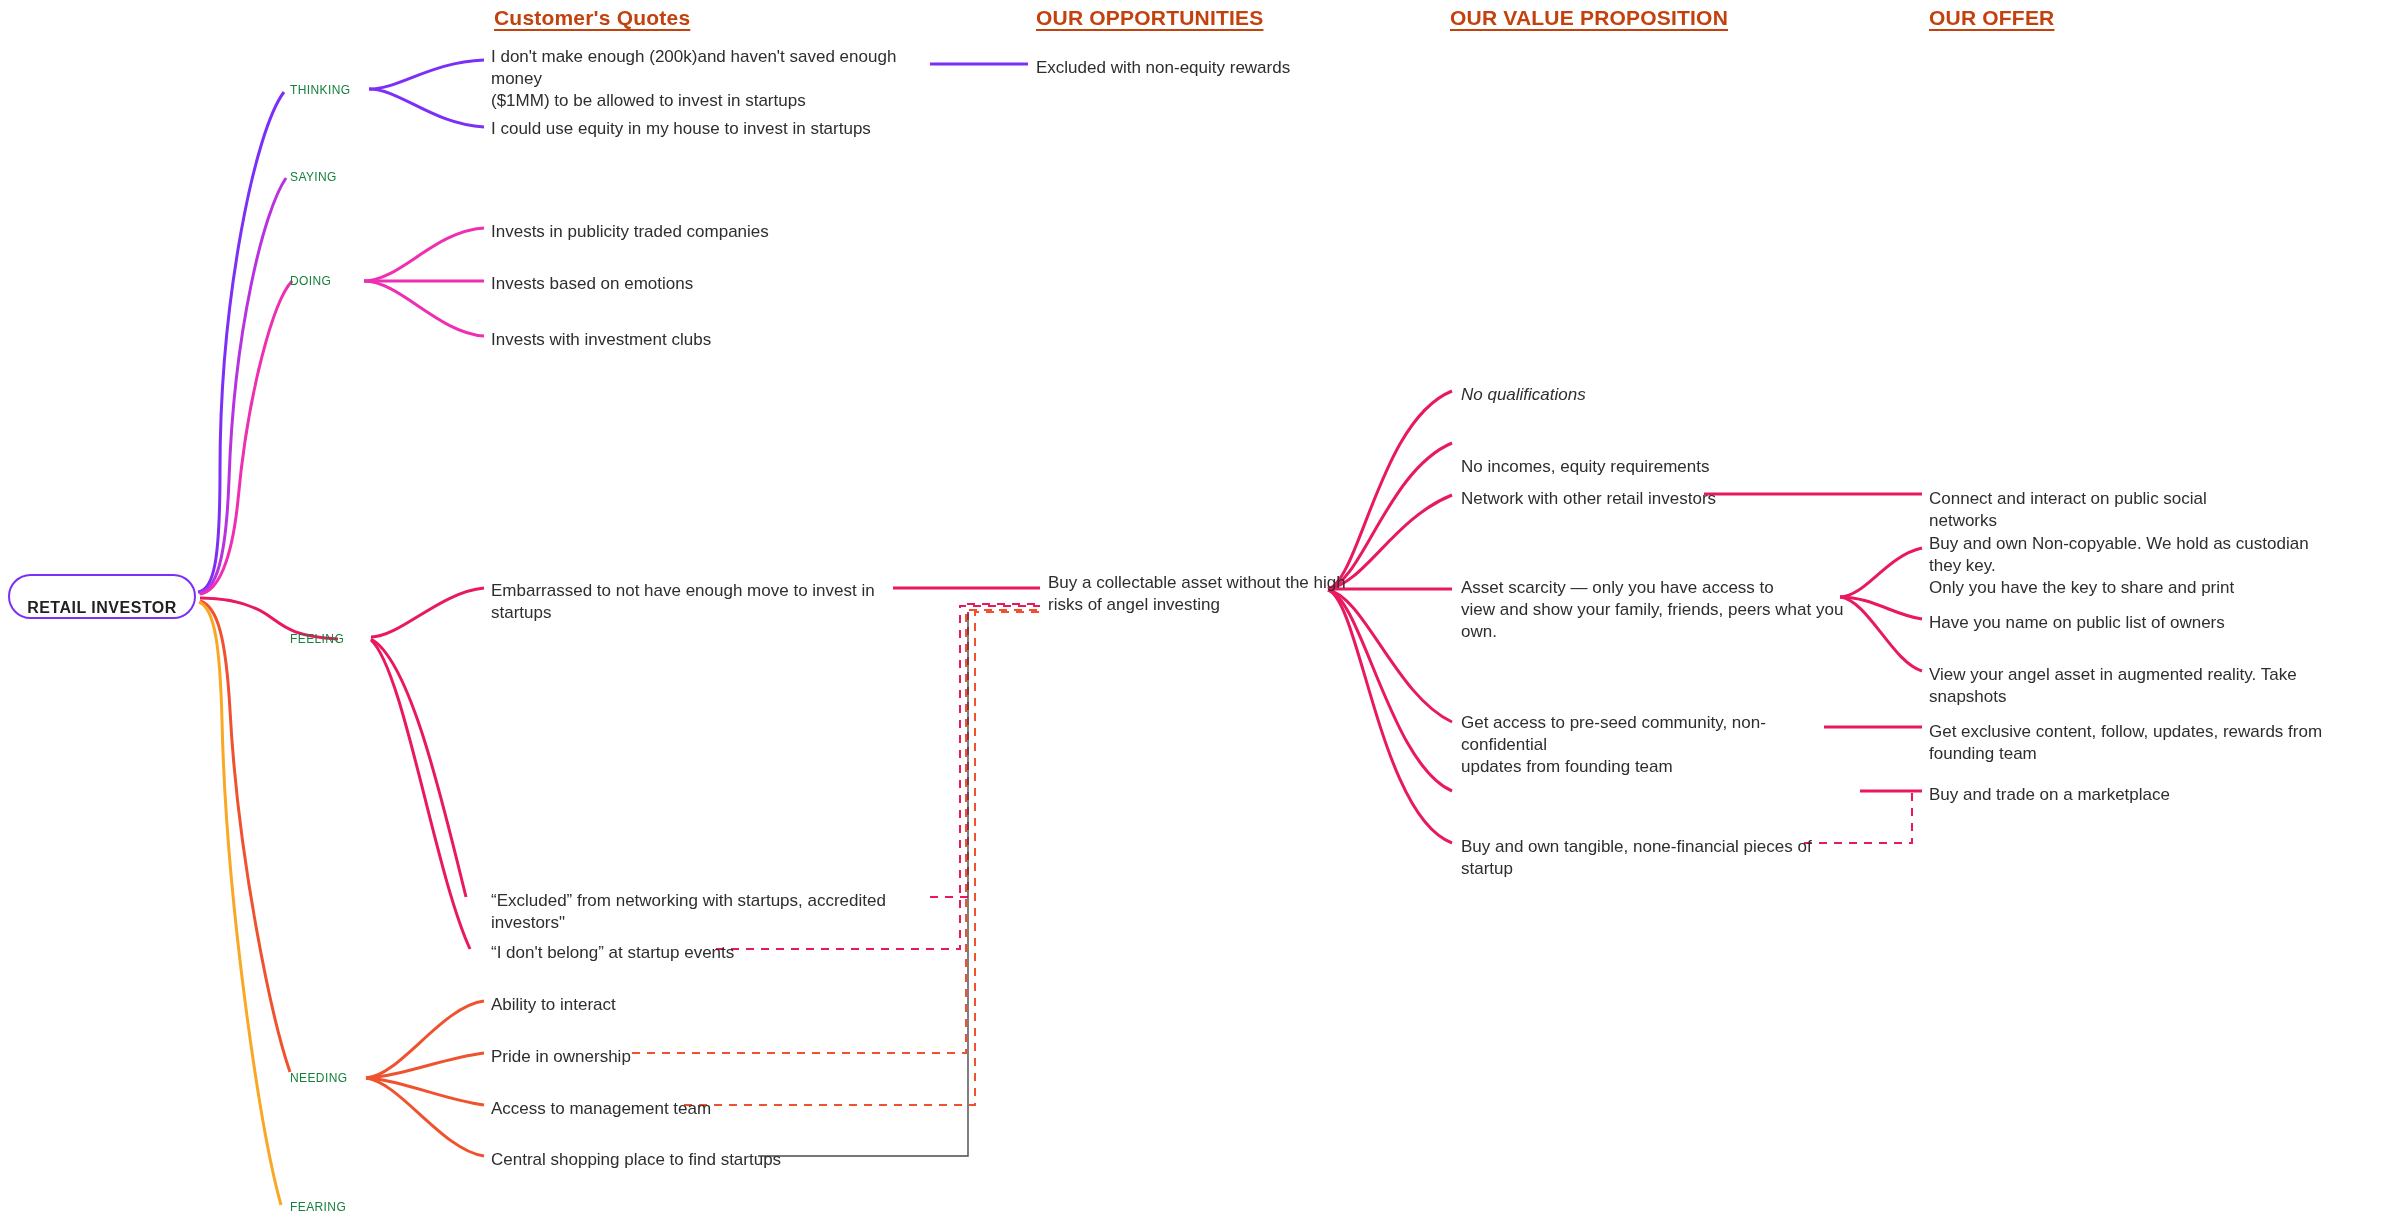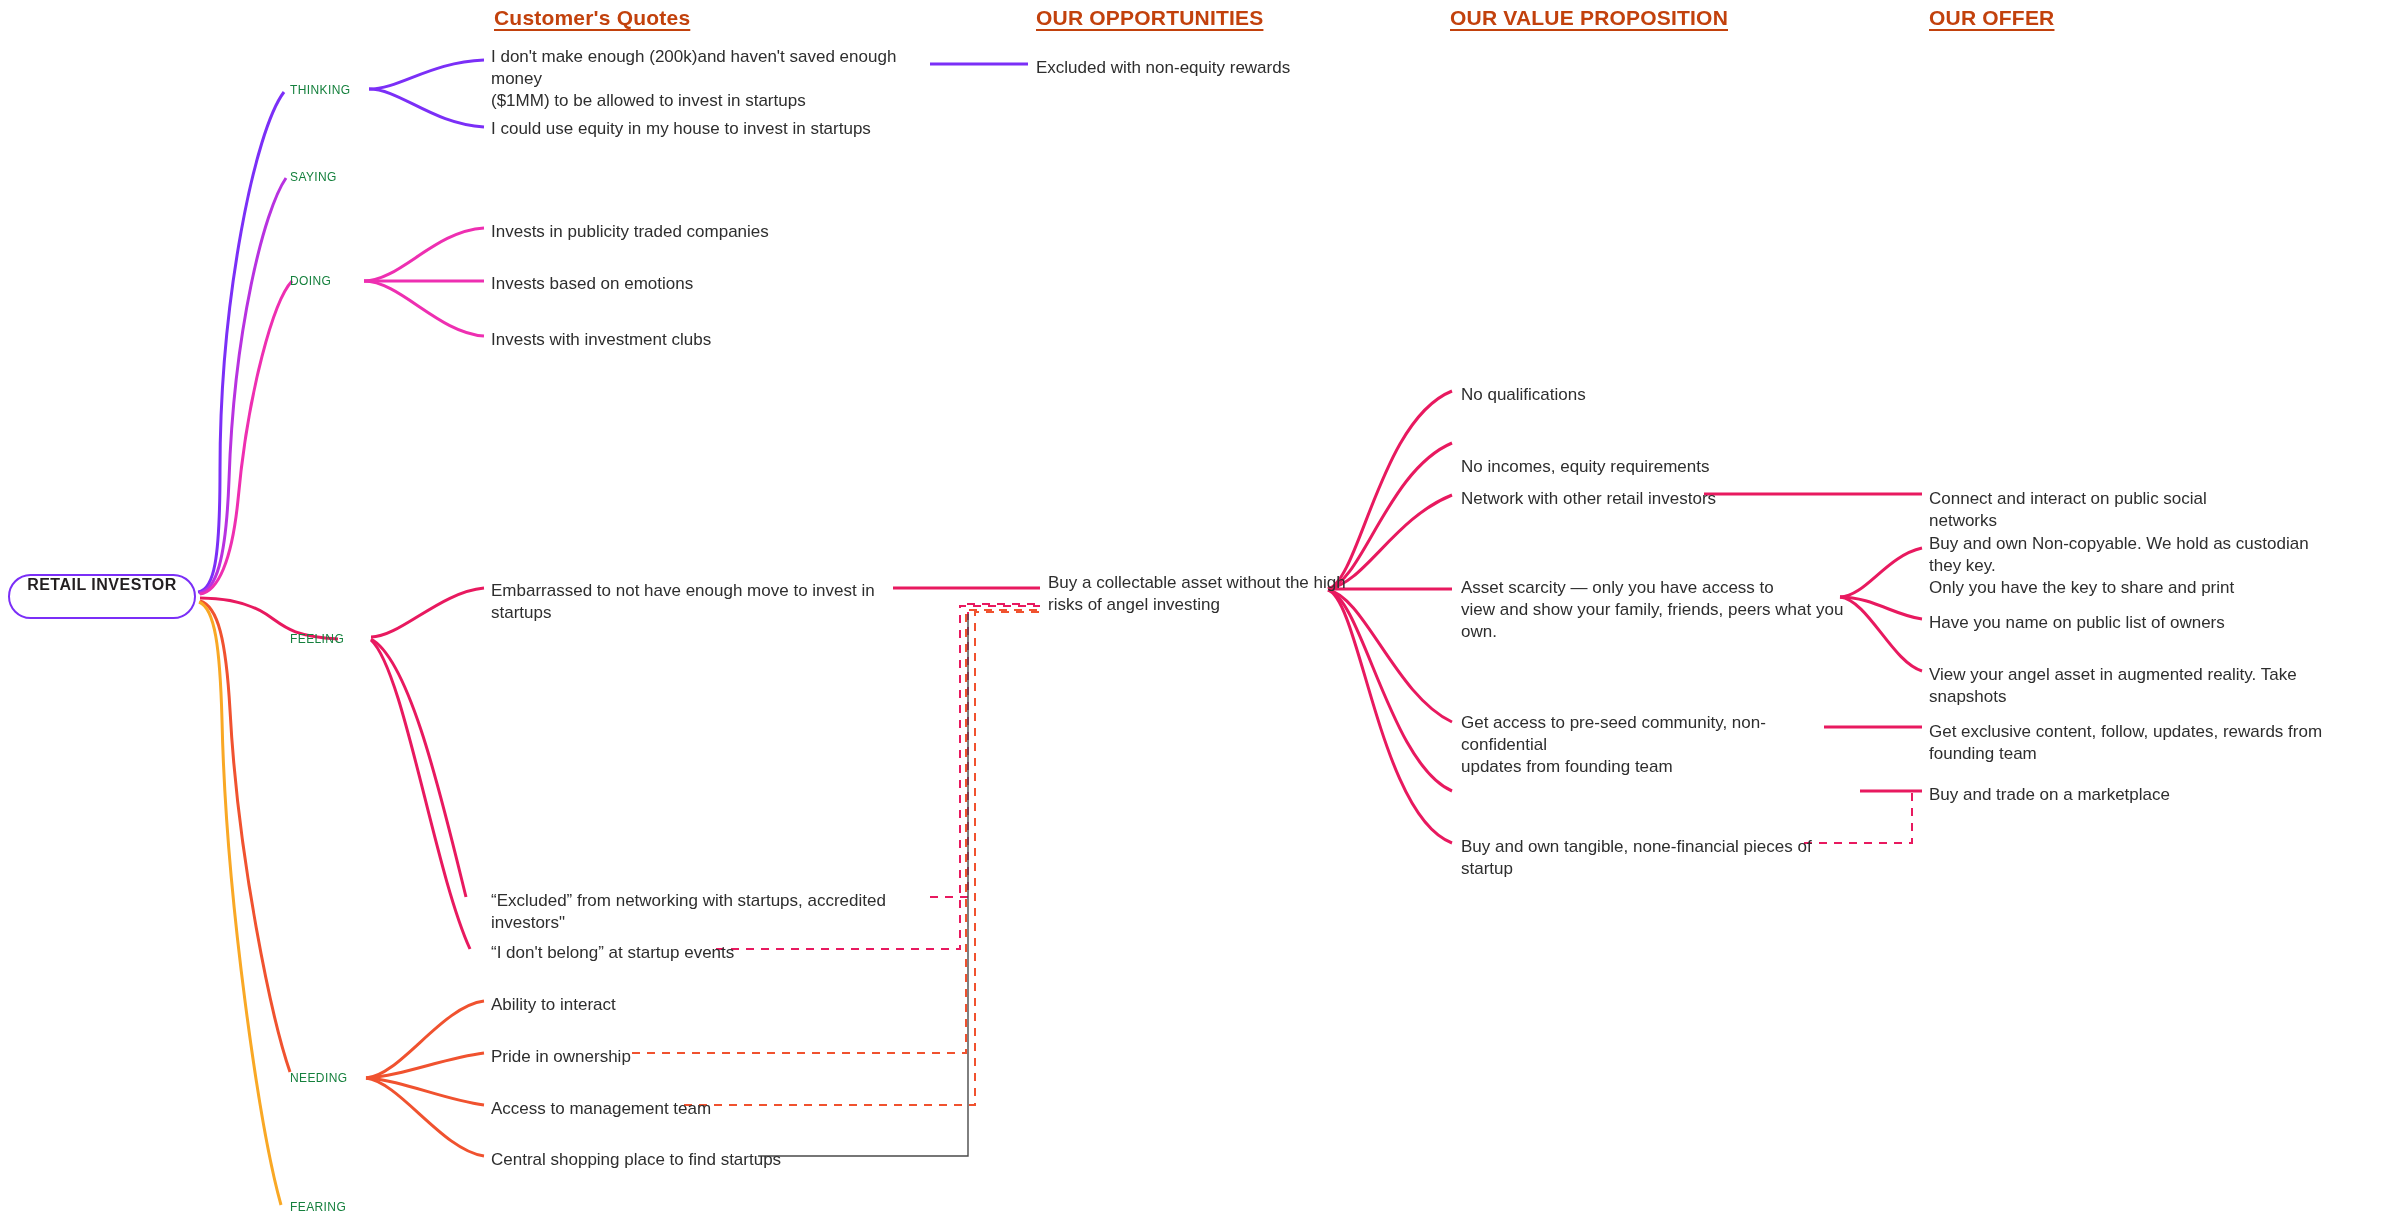--- a/index.html
+++ b/index.html
@@ -50,21 +50,21 @@
     white-space: pre-line;
   }
   .root-node {
     position: absolute;
     left: 8px; top: 574px;
     width: 188px; height: 45px;
     border: 2.5px solid #7b2ff7;
     border-radius: 24px;
     background: #ffffff;
     display: flex;
-    align-items: flex-start;
+    align-items: flex-end;
     justify-content: center;
   }
   .root-node span {
     font-weight: bold;
     font-size: 16px;
     color: #231f20;
     letter-spacing: .5px;
   }
 </style>
 </head>
@@ -158,21 +158,21 @@
   <div class="leaf" style="left:491px;top:942px;width:300px;">“I don't belong” at startup events</div>
   <div class="leaf" style="left:491px;top:994px;width:300px;">Ability to interact</div>
   <div class="leaf" style="left:491px;top:1046px;width:300px;">Pride in ownership</div>
   <div class="leaf" style="left:491px;top:1098px;width:300px;">Access to management team</div>
   <div class="leaf" style="left:491px;top:1149px;width:330px;">Central shopping place to find startups</div>
 
   <div class="leaf" style="left:1036px;top:57px;width:330px;">Excluded with non-equity rewards</div>
   <div class="leaf" style="left:1048px;top:572px;width:300px;">Buy  a collectable asset without the high
 risks of angel investing</div>
 
-  <div class="leaf" style="left:1461px;top:384px;width:340px;">No qualifications</div>
+  <div class="leaf" style="left:1461px;top:384px;width:340px;font-style:italic;">No qualifications</div>
   <div class="leaf" style="left:1461px;top:456px;width:340px;">No incomes, equity requirements</div>
   <div class="leaf" style="left:1461px;top:488px;width:340px;">Network with other retail investors</div>
   <div class="leaf" style="left:1461px;top:577px;width:400px;">Asset scarcity — only you have access to
 view and show your family, friends, peers what you own.</div>
   <div class="leaf" style="left:1461px;top:712px;width:360px;">Get access to pre-seed community, non-confidential
 updates from founding team</div>
   <div class="leaf" style="left:1461px;top:836px;width:380px;">Buy and own tangible, none-financial pieces of startup</div>
 
   <div class="leaf" style="left:1929px;top:488px;width:340px;">Connect and interact on public social networks</div>
   <div class="leaf" style="left:1929px;top:533px;width:410px;">Buy and own Non-copyable. We hold as custodian they key.

